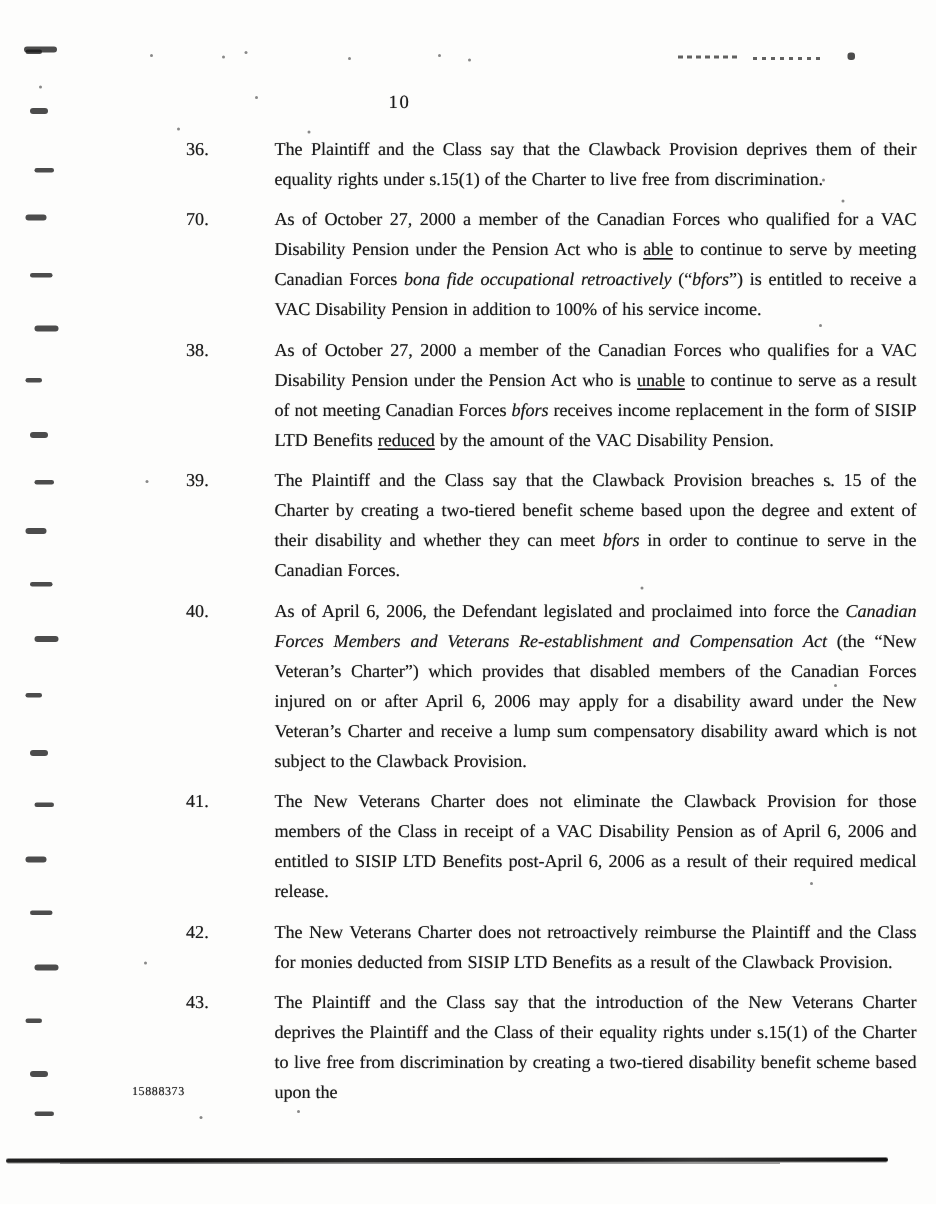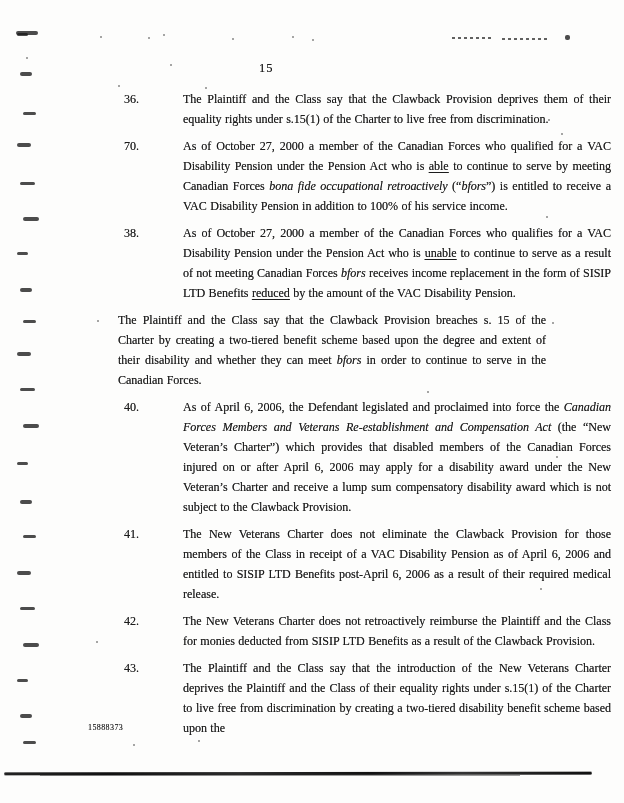--- a/index.html
+++ b/index.html
@@ -86,35 +86,36 @@
     position: absolute;
     height: 2px;
     background-image: repeating-linear-gradient(90deg, rgba(30,30,30,0.7) 0 3px, transparent 3px 6px);
     filter: blur(0.3px);
   }
 </style>
 </head>
 <body>
 
 <div class="page">
-  <div class="pageno">15</div>
+  <div class="pageno">10</div>
   <div class="content" id="paragraphs">
       <div class="para">
         <div class="pnum">36.</div>
         <div class="ptext">The Plaintiff and the Class say that the Clawback Provision deprives them of their equality rights under s.15(1) of the Charter to live free from discrimination.</div>
       </div>
       <div class="para">
         <div class="pnum">70.</div>
         <div class="ptext">As of October 27, 2000 a member of the Canadian Forces who qualified for a VAC Disability Pension under the Pension Act who is <u>able</u> to continue to serve by meeting Canadian Forces <i>bona fide occupational retroactively</i> (“<i>bfors</i>”) is entitled to receive a VAC Disability Pension in addition to 100% of his service income.</div>
       </div>
       <div class="para">
         <div class="pnum">38.</div>
         <div class="ptext">As of October 27, 2000 a member of the Canadian Forces who qualifies for a VAC Disability Pension under the Pension Act who is <u>unable</u> to continue to serve as a result of not meeting Canadian Forces <i>bfors</i> receives income replacement in the form of SISIP LTD Benefits <u>reduced</u> by the amount of the VAC Disability Pension.</div>
       </div>
       <div class="para">
+        <div class="pnum">39.</div>
         <div class="ptext">The Plaintiff and the Class say that the Clawback Provision breaches s. 15 of the Charter by creating a two-tiered benefit scheme based upon the degree and extent of their disability and whether they can meet <i>bfors</i> in order to continue to serve in the Canadian Forces.</div>
       </div>
       <div class="para">
         <div class="pnum">40.</div>
         <div class="ptext">As of April 6, 2006, the Defendant legislated and proclaimed into force the <i>Canadian Forces Members and Veterans Re-establishment and Compensation Act</i> (the “New Veteran’s Charter”) which provides that disabled members of the Canadian Forces injured on or after April 6, 2006 may apply for a disability award under the New Veteran’s Charter and receive a lump sum compensatory disability award which is not subject to the Clawback Provision.</div>
       </div>
       <div class="para">
         <div class="pnum">41.</div>
         <div class="ptext">The New Veterans Charter does not eliminate the Clawback Provision for those members of the Class in receipt of a VAC Disability Pension as of April 6, 2006 and entitled to SISIP LTD Benefits post-April 6, 2006 as a result of their required medical release.</div>
       </div>

